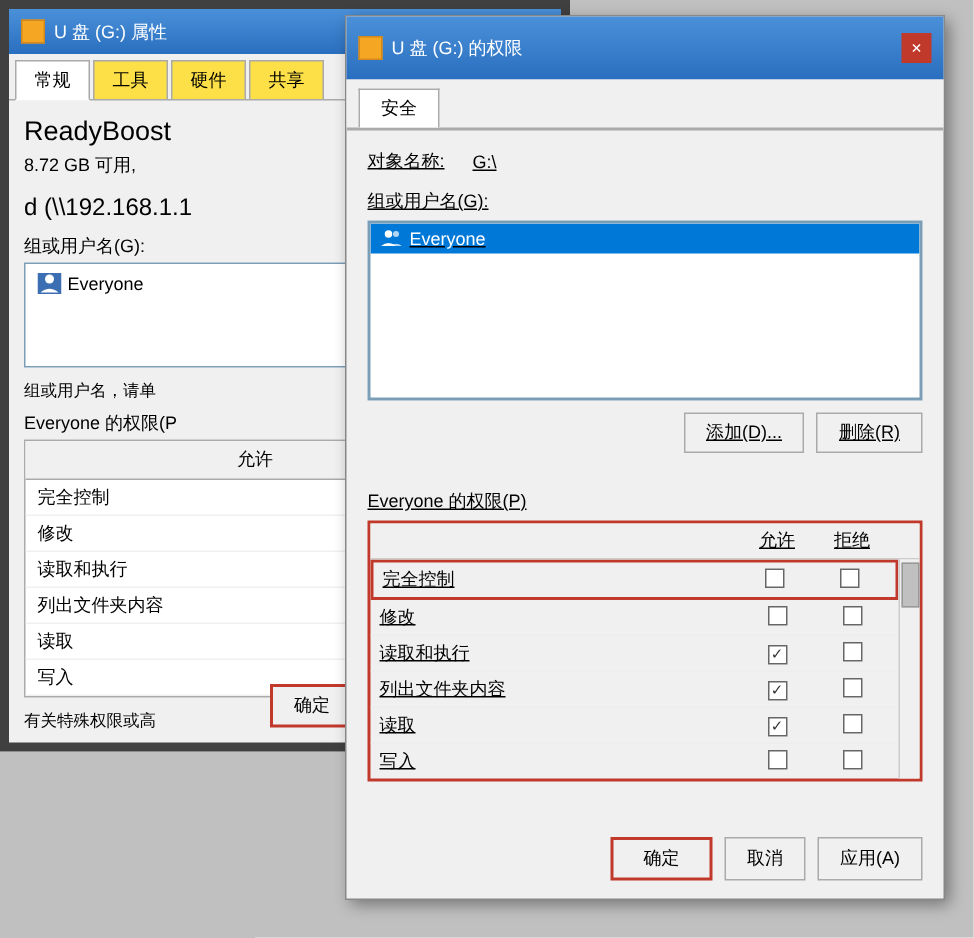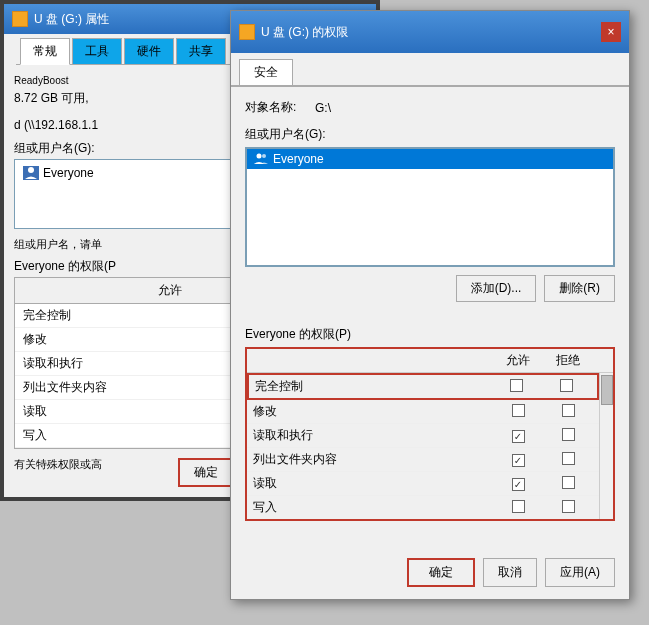--- a/index.html
+++ b/index.html
@@ -13,21 +13,21 @@
       position: relative;
     }
 
     
     .bg-window {
       position: absolute;
       top: 0; left: 0;
       width: 380px;
       height: 501px;
       background: #f0f0f0;
-      border: 4px solid #404040;
+      border: 6px solid #404040;
     }
     .bg-window-titlebar {
       background: linear-gradient(to bottom, #4a90d9, #2a6fbf);
       color: white;
       height: 30px;
       display: flex;
       align-items: center;
       padding: 0 8px;
       font-size: 12px;
     }
@@ -37,27 +37,26 @@
       margin-right: 6px;
       display: inline-block;
       border: 1px solid #d4881c;
     }
 
     .bg-tabs {
       display: flex;
       border-bottom: 1px solid #aaa;
       background: #f0f0f0;
       padding: 4px 4px 0;
-      margin-left: 12px;
     }
     .bg-tab {
       padding: 4px 12px;
       border: 1px solid #aaa;
       border-bottom: none;
-      background: #0ea5e9;
+      background: #fde047;
       font-size: 12px;
       cursor: pointer;
       margin-right: 2px;
     }
     .bg-tab.active {
       background: #fff;
       border-bottom: 1px solid #fff;
       margin-bottom: -1px;
     }
 
@@ -172,20 +171,21 @@
       border: 1px solid #aaa;
       border-bottom: none;
       background: white;
       font-size: 12px;
       cursor: pointer;
       font-family: Liberation Serif, serif;
     }
 
     .dialog-body {
       padding: 12px 14px;
+      text-decoration: underline;
     }
 
     .field-row {
       display: flex;
       align-items: center;
       margin-bottom: 10px;
       font-size: 12px;
     }
     .field-label {
       width: 70px;
@@ -330,23 +330,23 @@
     <span class="icon"></span>
     <span>U 盘 (G:) 属性</span>
   </div>
   <div class="bg-tabs">
     <div class="bg-tab active">常规</div>
     <div class="bg-tab">工具</div>
     <div class="bg-tab">硬件</div>
     <div class="bg-tab">共享</div>
   </div>
   <div class="bg-content">
-    <div style="font-size:10px; margin-bottom:4px;">ReadyBoost</div>
+    <div style="font-size:18px; margin-bottom:4px;">ReadyBoost</div>
     <div style="font-size:12px; margin-bottom:4px;">8.72 GB 可用,</div>
-    <div style="font-size:12px; margin-bottom:8px;margin-top:11px;">d (\\192.168.1.1</div>
+    <div style="font-size:16px; margin-bottom:8px;margin-top:11px;">d (\\192.168.1.1</div>
 
     <div class="bg-field">
       <div class="bg-label">组或用户名(G):</div>
       <div class="bg-listbox">
         <div class="bg-listitem">
           <svg class="user-icon" viewBox="0 0 16 14" xmlns="http://www.w3.org/2000/svg">
             <rect x="0" y="0" width="16" height="14" fill="#3c6eb4"></rect>
             <circle cx="8" cy="4" r="3" fill="white"></circle>
             <path d="M2 13 Q8 8 14 13" fill="white"></path>
           </svg>

